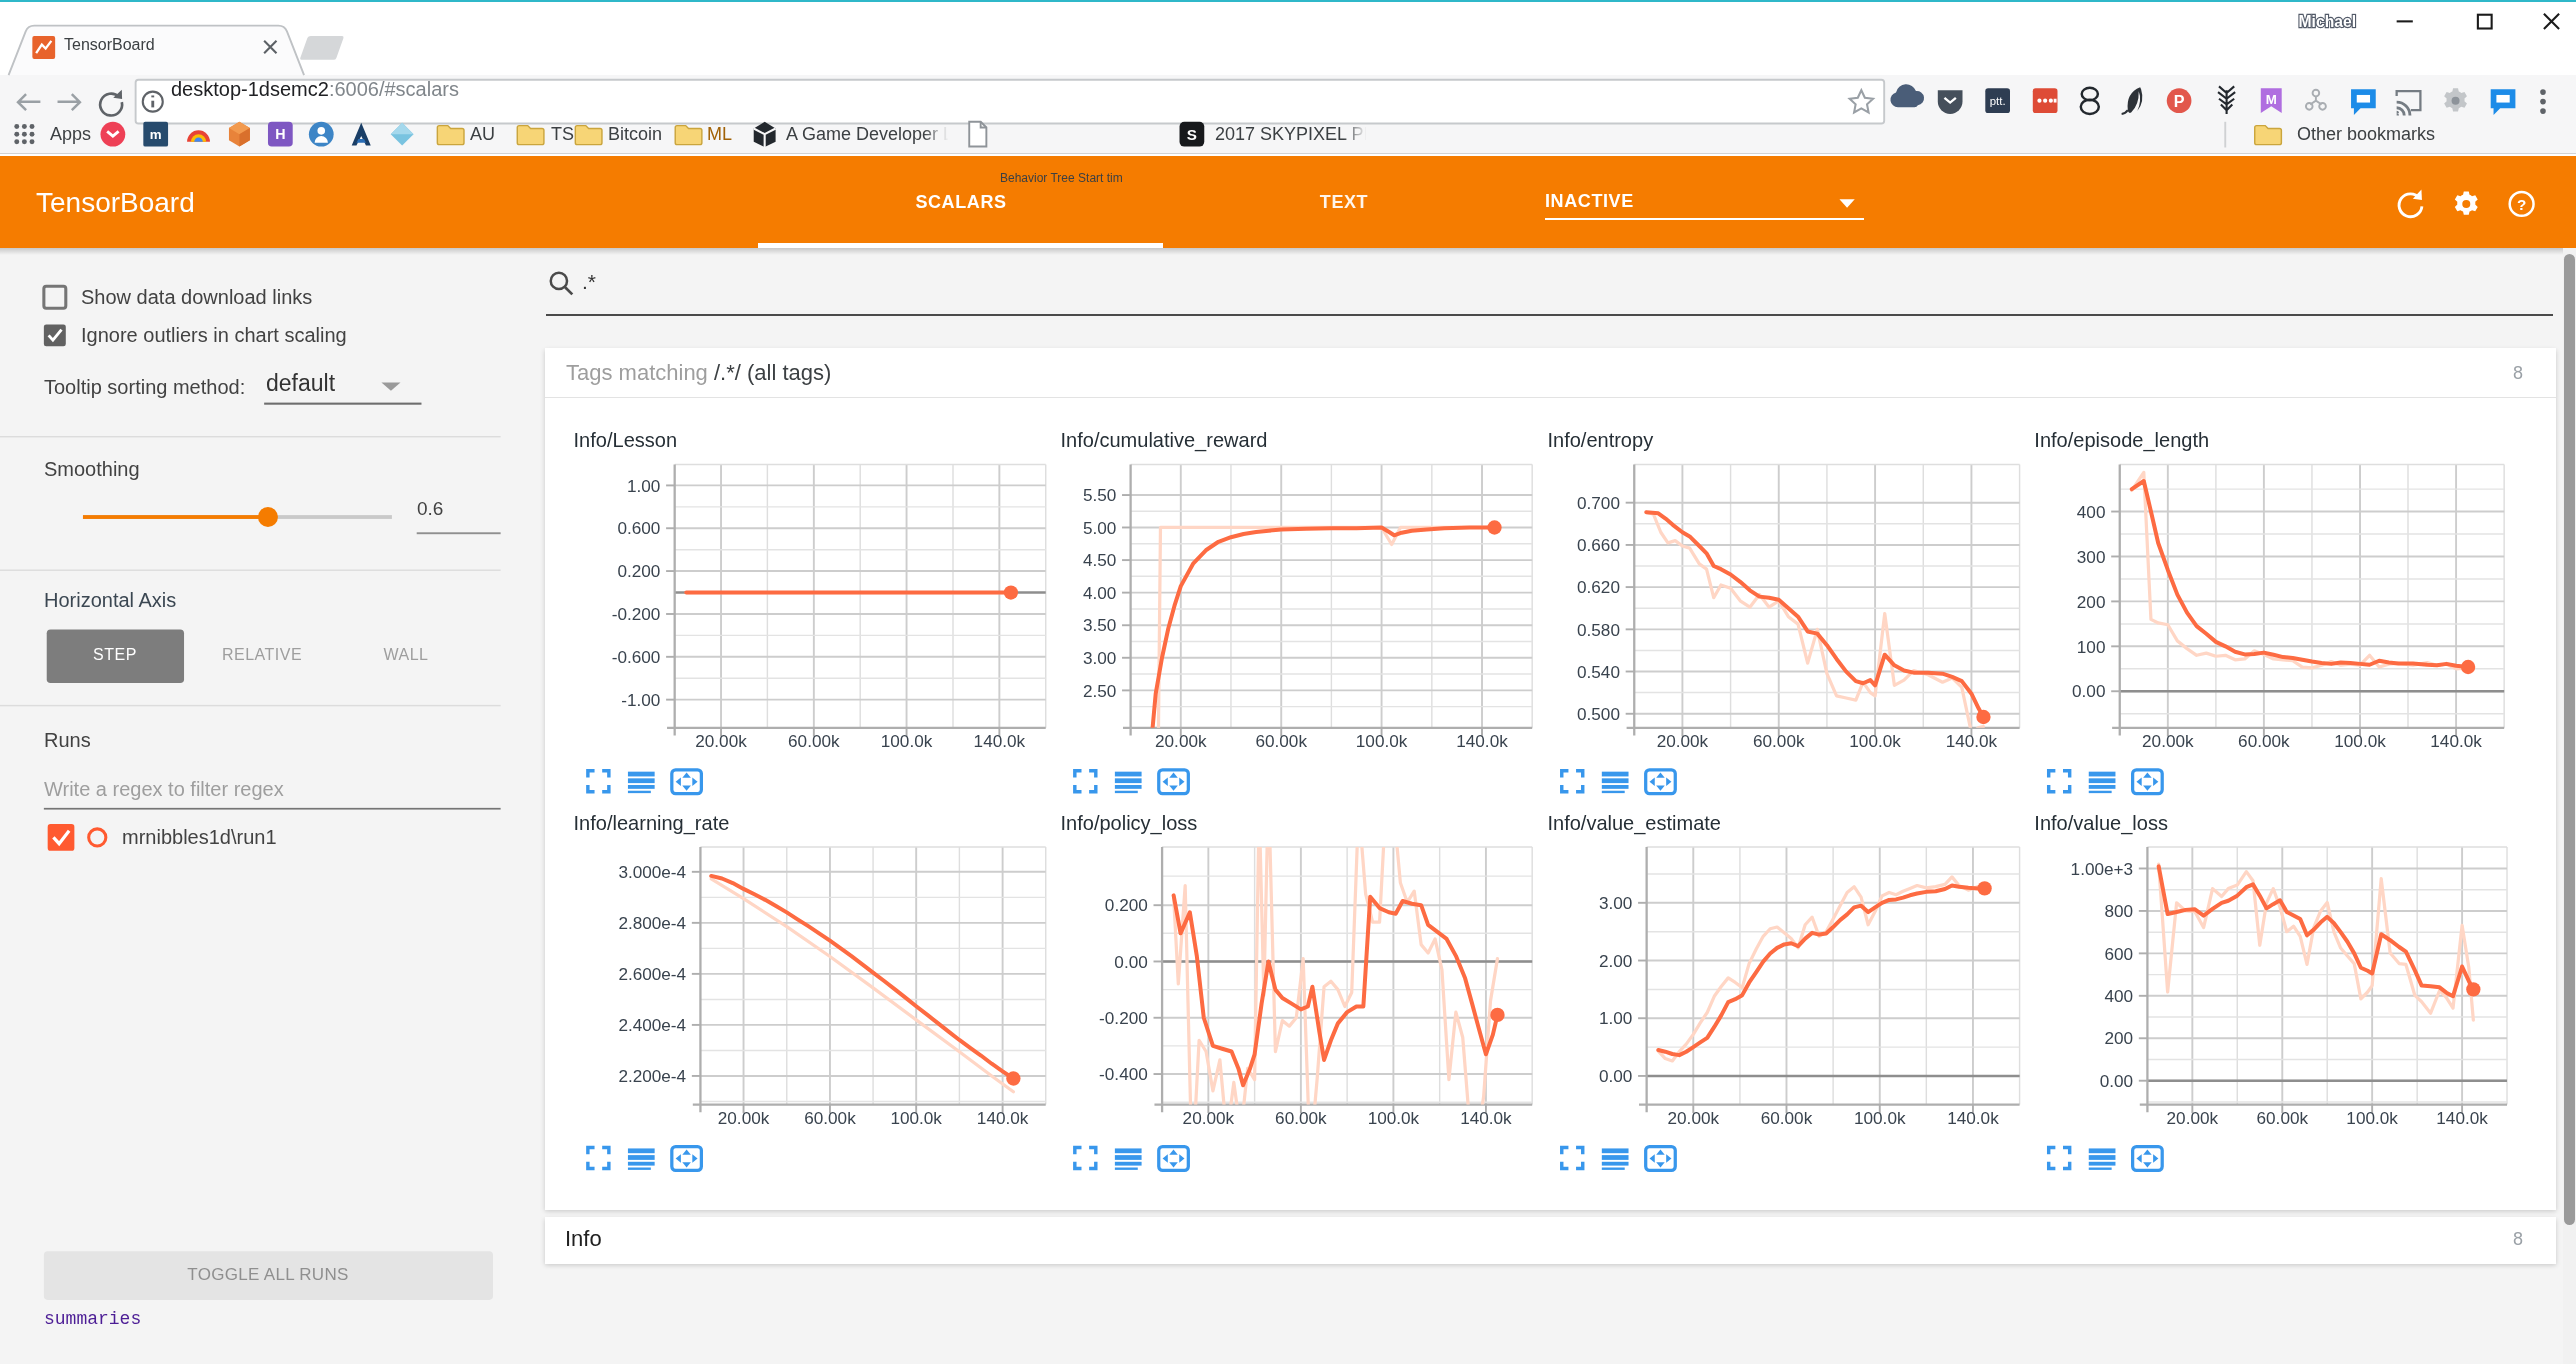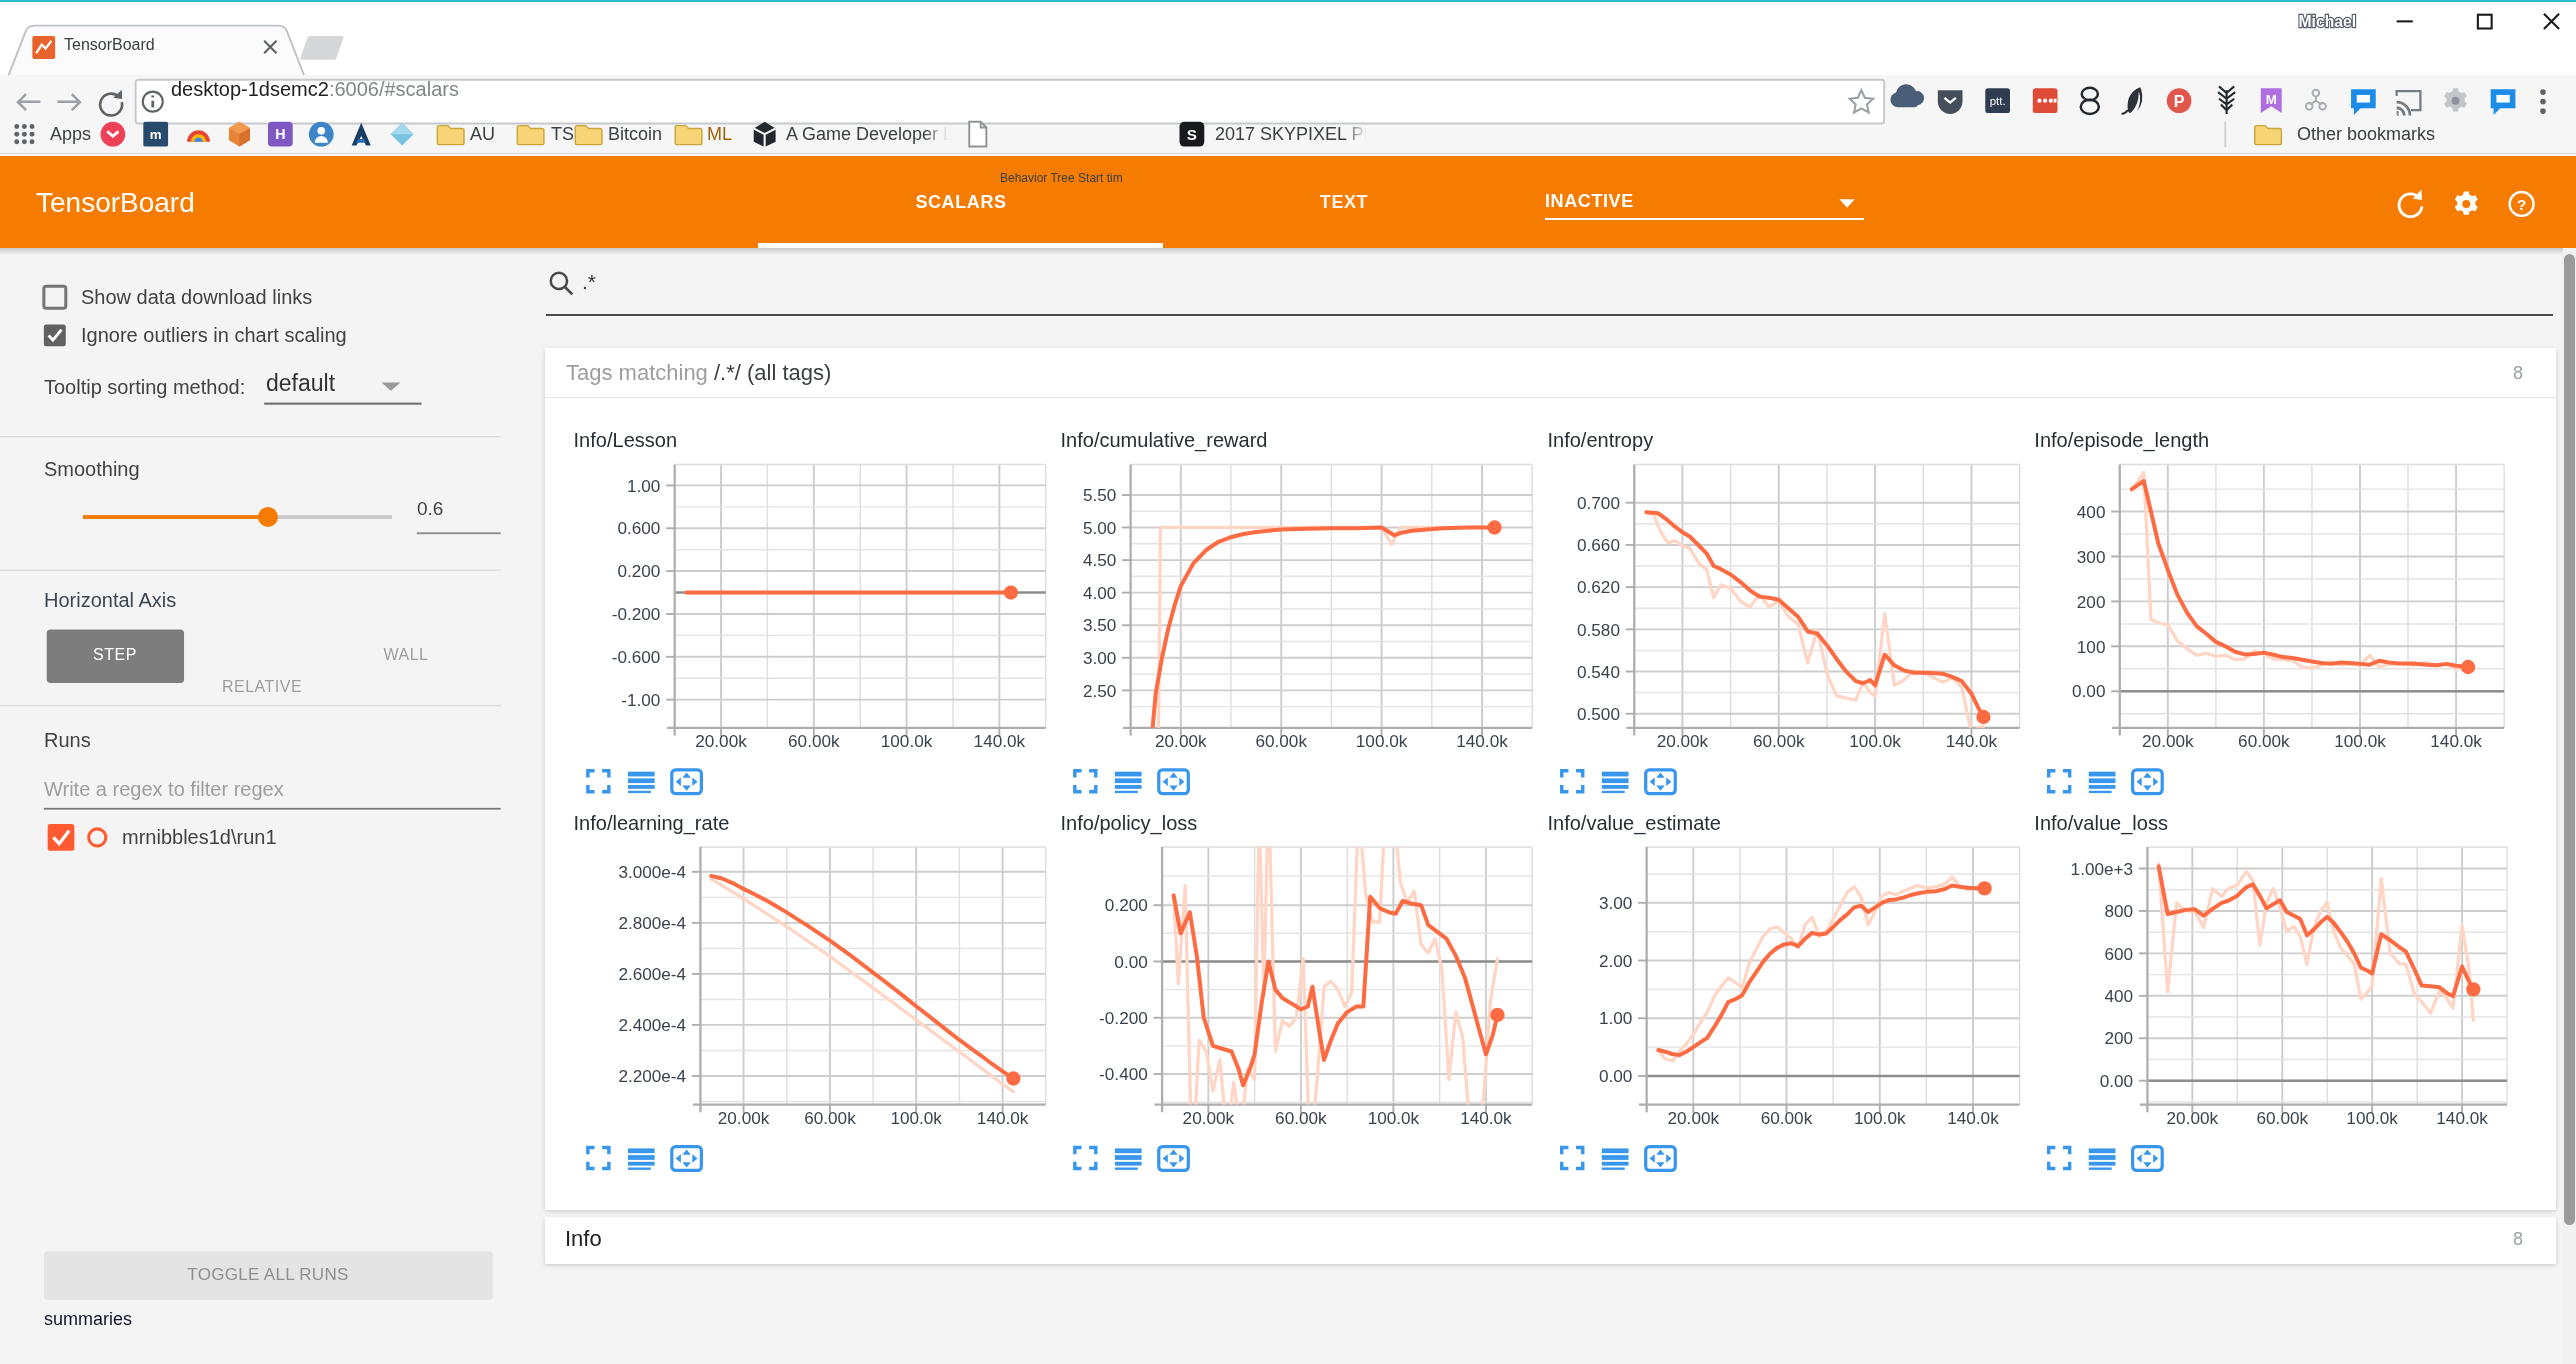--- a/index.html
+++ b/index.html
@@ -247,27 +247,27 @@
     <rect x="46" y="1312" width="471" height="51" rx="4" fill="#e4e4e4"></rect>
   </svg>
 <div style="position:absolute;left:81px;top:298px;transform:translateY(-54%);font-size:20px;color:#424242;font-weight:400;white-space:nowrap;letter-spacing:0px;">Show data download links</div>
 <div style="position:absolute;left:81px;top:336px;transform:translateY(-54%);font-size:20px;color:#424242;font-weight:400;white-space:nowrap;letter-spacing:0px;">Ignore outliers in chart scaling</div>
 <div style="position:absolute;left:44px;top:388px;transform:translateY(-54%);font-size:20px;color:#424242;font-weight:400;white-space:nowrap;letter-spacing:0px;">Tooltip sorting method:</div>
 <div style="position:absolute;left:266px;top:385px;transform:translateY(-54%);font-size:23px;color:#333;font-weight:400;white-space:nowrap;letter-spacing:0px;">default</div>
 <div style="position:absolute;left:44px;top:470px;transform:translateY(-54%);font-size:20px;color:#424242;font-weight:400;white-space:nowrap;letter-spacing:0px;">Smoothing</div>
 <div style="position:absolute;left:417px;top:510px;transform:translateY(-54%);font-size:19px;color:#424242;font-weight:400;white-space:nowrap;letter-spacing:0px;">0.6</div>
 <div style="position:absolute;left:44px;top:601px;transform:translateY(-54%);font-size:20px;color:#3b4752;font-weight:400;white-space:nowrap;letter-spacing:0px;">Horizontal Axis</div>
 <div style="position:absolute;left:115px;top:656px;transform:translate(-50%,-54%);font-size:16px;color:#ffffff;font-weight:500;white-space:nowrap;letter-spacing:0.5px;">STEP</div>
-<div style="position:absolute;left:262px;top:656px;transform:translate(-50%,-54%);font-size:16px;color:#9e9e9e;font-weight:400;white-space:nowrap;letter-spacing:0.5px;margin-top:32px;">RELATIVE</div>
+<div style="position:absolute;left:262px;top:656px;transform:translate(-50%,-54%);font-size:16px;color:#9e9e9e;font-weight:400;white-space:nowrap;letter-spacing:0.5px;">RELATIVE</div>
 <div style="position:absolute;left:406px;top:656px;transform:translate(-50%,-54%);font-size:16px;color:#9e9e9e;font-weight:400;white-space:nowrap;letter-spacing:0.5px;">WALL</div>
 <div style="position:absolute;left:44px;top:741px;transform:translateY(-54%);font-size:20px;color:#424242;font-weight:400;white-space:nowrap;letter-spacing:0px;">Runs</div>
 <div style="position:absolute;left:44px;top:790px;transform:translateY(-54%);font-size:20px;color:#9e9e9e;font-weight:400;white-space:nowrap;letter-spacing:0px;">Write a regex to filter regex</div>
 <div style="position:absolute;left:122px;top:838px;transform:translateY(-54%);font-size:20px;color:#424242;font-weight:400;white-space:nowrap;letter-spacing:0px;">mrnibbles1d\run1</div>
 <div style="position:absolute;left:268px;top:1276px;transform:translate(-50%,-54%);font-size:17px;color:#8f8f8f;font-weight:400;white-space:nowrap;letter-spacing:0.3px;">TOGGLE ALL RUNS</div>
-<div style="position:absolute;left:44px;top:1320px;transform:translateY(-54%);font-size:18px;color:#0f172a;font-weight:400;white-space:nowrap;letter-spacing:0px;">summaries</div>
+<div style="position:absolute;left:44px;top:1320px;transform:translateY(-54%);font-size:18px;color:#4c1d95;font-weight:400;white-space:nowrap;letter-spacing:0px;font-family:Liberation Mono, monospace;">summaries</div>
 <svg style="position:absolute;left:534px;top:258px;" width="134" height="67" viewBox="0 0 140 70">
 <circle cx="26" cy="24" r="8.5" stroke="#4a4a4a" stroke-width="2.6" fill="none"></circle>
 <path d="M32.5 30.5 L40 38" stroke="#4a4a4a" stroke-width="2.8"></path>
 </svg>
 <div style="position:absolute;left:582px;top:283px;transform:translateY(-54%);font-size:21px;color:#333;font-weight:400;white-space:nowrap;letter-spacing:0px;">.*</div>
 <div style="position:absolute;left:546px;top:314px;width:2007px;height:2.4px;background:#4a4a4a;"></div>
 <div style="position:absolute;left:566px;top:374px;transform:translateY(-54%);font-size:22px;color:#444;font-weight:400;white-space:nowrap;letter-spacing:0px;"><span style="color:#9e9e9e">Tags matching </span><span style="color:#3c4043">/.*/ (all tags)</span></div>
 <div style="position:absolute;left:2513px;top:374px;transform:translateY(-54%);font-size:18px;color:#9aa0a6;font-weight:400;white-space:nowrap;letter-spacing:0px;">8</div>
 <div style="position:absolute;left:565px;top:1240px;transform:translateY(-54%);font-size:22px;color:#212121;font-weight:400;white-space:nowrap;letter-spacing:0px;">Info</div>
 <div style="position:absolute;left:2513px;top:1240px;transform:translateY(-54%);font-size:18px;color:#9aa0a6;font-weight:400;white-space:nowrap;letter-spacing:0px;">8</div>

